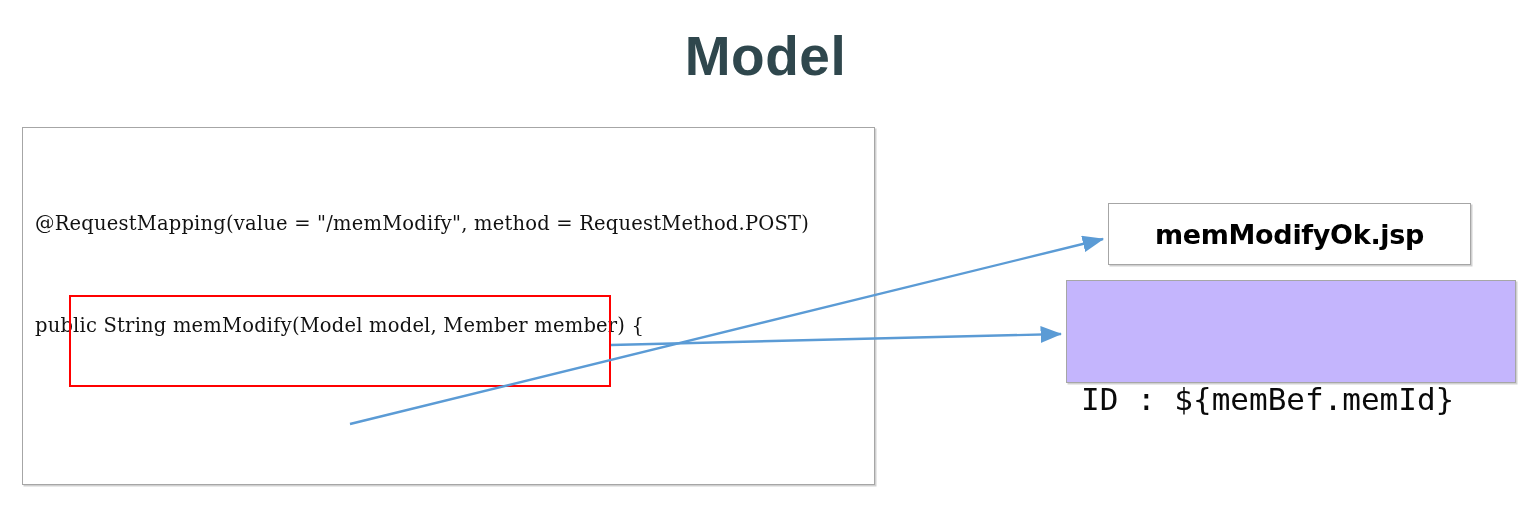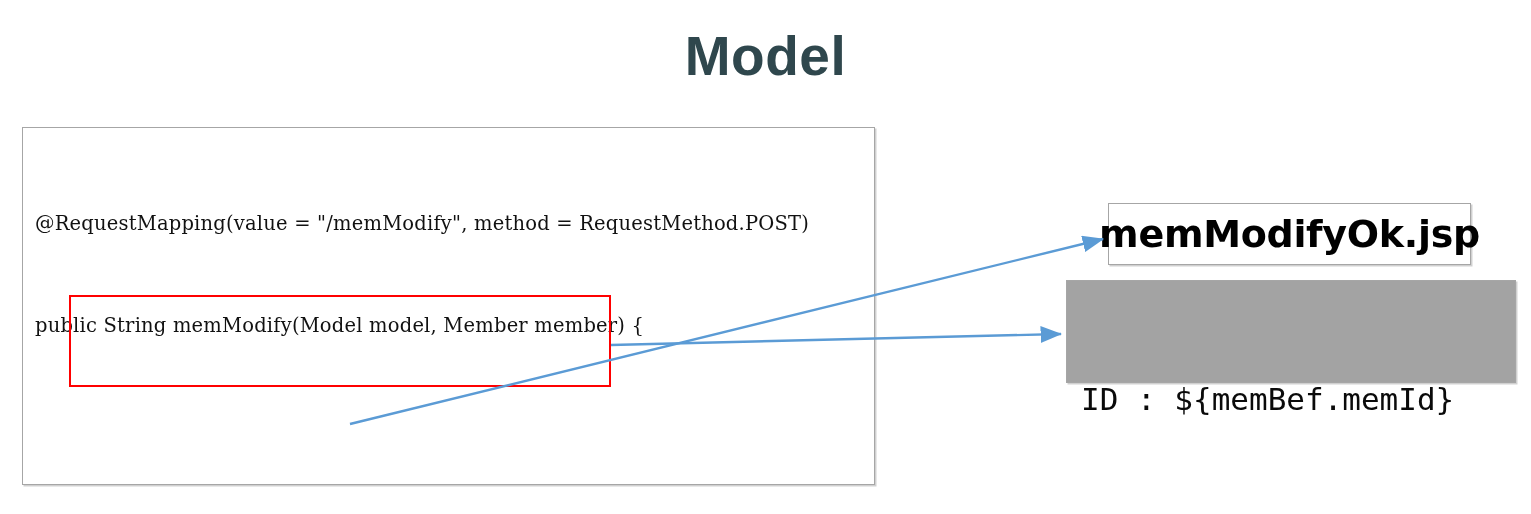--- a/index.html
+++ b/index.html
@@ -84,33 +84,33 @@
     border: 1.5px solid #a6a6a6;
     box-sizing: border-box;
     box-shadow: 1.5px 1.5px 0 rgba(120,120,120,0.35);
     display: flex;
     align-items: center;
     justify-content: center;
   }
   #jsp-label {
     font-family: "DejaVu Sans", "Liberation Sans", sans-serif;
     font-weight: bold;
-    font-size: 38px;
+    font-size: 27px;
     color: #000000;
     white-space: pre;
     letter-spacing: -0.3px;
   }
 
   #el-box {
     position: absolute;
     left: 1066px;
     top: 280px;
     width: 450px;
     height: 103px;
-    background: #a3a3a3;
+    background: #c4b5fd;
     border: 1.5px solid #a6a6a6;
     box-sizing: border-box;
     box-shadow: 1.5px 1.5px 0 rgba(120,120,120,0.35);
   }
   #el-text {
     position: absolute;
     left: 14px;
     top: 8px;
     font-family: "DejaVu Sans Mono", "Liberation Mono", monospace;
     font-size: 31px;

